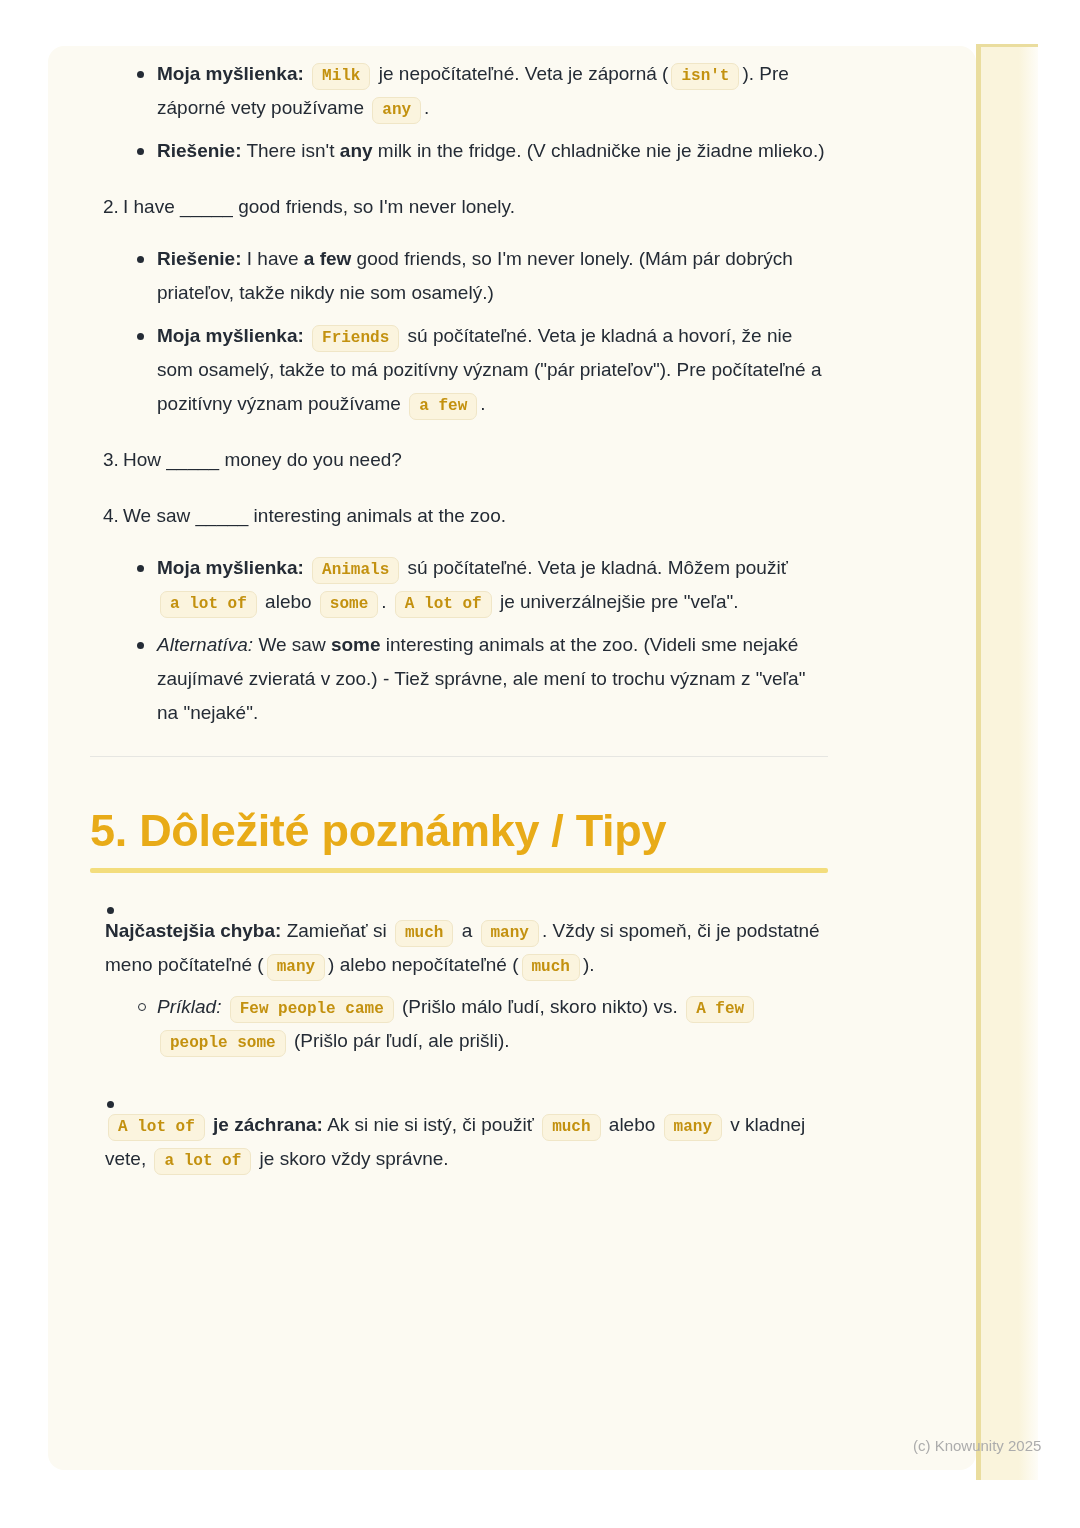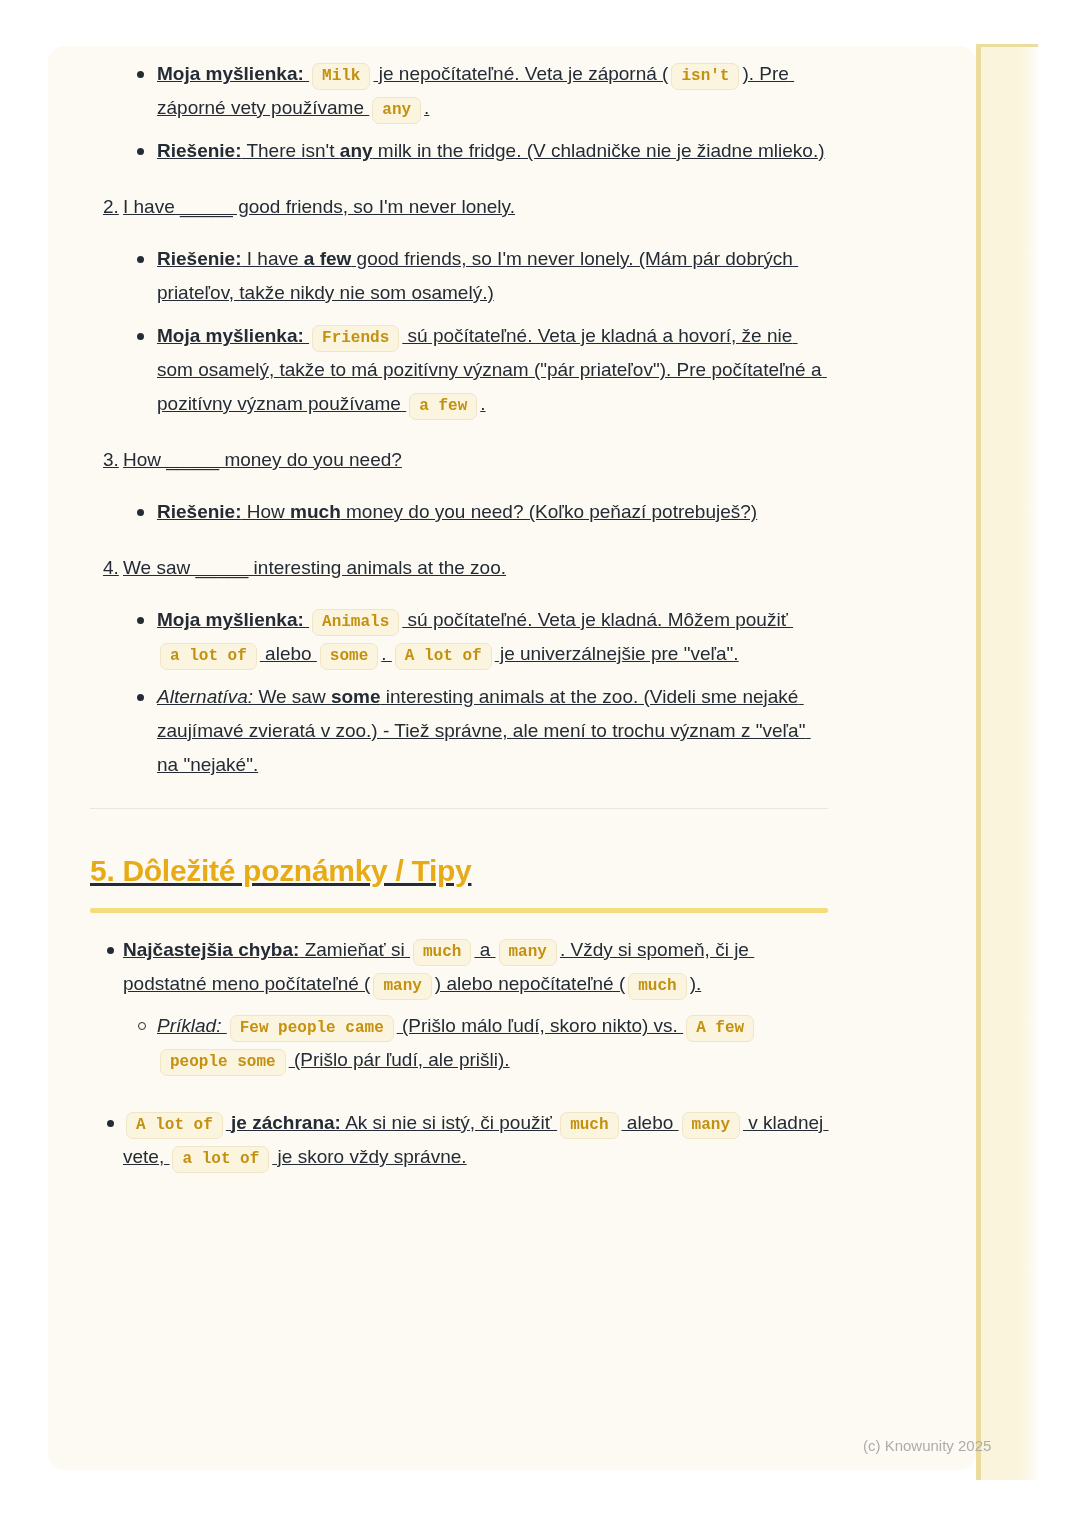--- a/index.html
+++ b/index.html
@@ -31,24 +31,24 @@
     width:928px; height:1424px;
     background:var(--card-bg);
     border-radius:16px;
   }
   .content{
     padding:11px 0 0 42px;
     width:780px;
     font-size:19px;
     line-height:34px;
   }
-  .content .inner{ width:738px;text-decoration:underline; }
+  .content .inner{ width:738px; }
   .blk{ display:flex; align-items:flex-start; }
   .blk-deep{ margin:0 0 9px 45px; }
-  .blk-top { margin:0 0 8px 15px; }
+  .blk-top { margin:0 0 8px 15px;flex-direction:column; }
   .blk-sub { margin:0 0 29px 47px; }
   .blk-num { margin:22px 0 18px 13px; }
   .marker{ flex:0 0 auto; }
   .blk-deep .marker{ width:22px; }
   .blk-top  .marker{ width:18px; }
   .blk-sub  .marker{ width:20px; }
   .marker.num{ width:20px; }
   .dot{
     display:block; width:7px; height:7px; border-radius:50%;
     background:var(--body-text); margin:14px 0 0 2px;
@@ -72,42 +72,42 @@
     margin:0 3px;
     white-space:nowrap;
     vertical-align:baseline;
   }
   .divider{
     width:738px; height:0;
     border-top:1px solid var(--divider);
     margin:26px 0 0 0;
   }
   .heading{
-    font-size:30px; line-height:44px; font-weight:700;
+    font-size:45px; line-height:44px; font-weight:700;
     color:var(--heading);
     letter-spacing:-0.3px;
-    margin:40px 0 0 0;
+    margin:52px 0 0 0;
   }
   .heading-underline{
     width:738px; height:5px;
     background:var(--heading-underline);
     border-radius:2px;
     margin:15px 0 20px 0;
   }
   .edge-strip{
     position:absolute;
     left:976px; top:44px;
     width:62px; height:1436px;
     background:linear-gradient(to right, var(--edge-strip) 0px, var(--edge-strip) 38px, #ffffff 62px);
     border-left:5px solid var(--edge-line);
     border-top:3px solid var(--edge-line);
   }
   .watermark{
     position:absolute;
-    left:863px; top:1436px;
+    left:913px; top:1436px;
     font-size:15px; line-height:20px;
     color:var(--watermark);
     z-index:5;
     white-space:nowrap;
   }
 </style>
 </head>
 <body>
 
 <div class="card">
@@ -137,26 +137,20 @@
         </div>
         <div class="blk blk-deep">
           <span class="marker">
             <span class="dot"></span>
           </span>
           <span class="body"><span class="seg seg-bold">Moja myšlienka: </span><code class="chip">Friends</code><span class="seg seg-text"> sú počítateľné. Veta je kladná a hovorí, že nie som osamelý, takže to má pozitívny význam ("pár priateľov"). Pre počítateľné a pozitívny význam používame </span><code class="chip">a few</code><span class="seg seg-text">.</span></span>
         </div>
         <div class="blk blk-num">
           <span class="marker num">3.</span>
           <span class="body"><span class="seg seg-text">How _____ money do you need?</span></span>
-        </div>
-        <div class="blk blk-deep">
-          <span class="marker">
-            <span class="dot"></span>
-          </span>
-          <span class="body"><span class="seg seg-bold">Riešenie:</span><span class="seg seg-text"> How </span><span class="seg seg-bold">much</span><span class="seg seg-text"> money do you need? (Koľko peňazí potrebuješ?)</span></span>
         </div>
         <div class="blk blk-num">
           <span class="marker num">4.</span>
           <span class="body"><span class="seg seg-text">We saw _____ interesting animals at the zoo.</span></span>
         </div>
         <div class="blk blk-deep">
           <span class="marker">
             <span class="dot"></span>
           </span>
           <span class="body"><span class="seg seg-bold">Moja myšlienka: </span><code class="chip">Animals</code><span class="seg seg-text"> sú počítateľné. Veta je kladná. Môžem použiť </span><code class="chip">a lot of</code><span class="seg seg-text"> alebo </span><code class="chip">some</code><span class="seg seg-text">. </span><code class="chip">A lot of</code><span class="seg seg-text"> je univerzálnejšie pre "veľa".</span></span>

